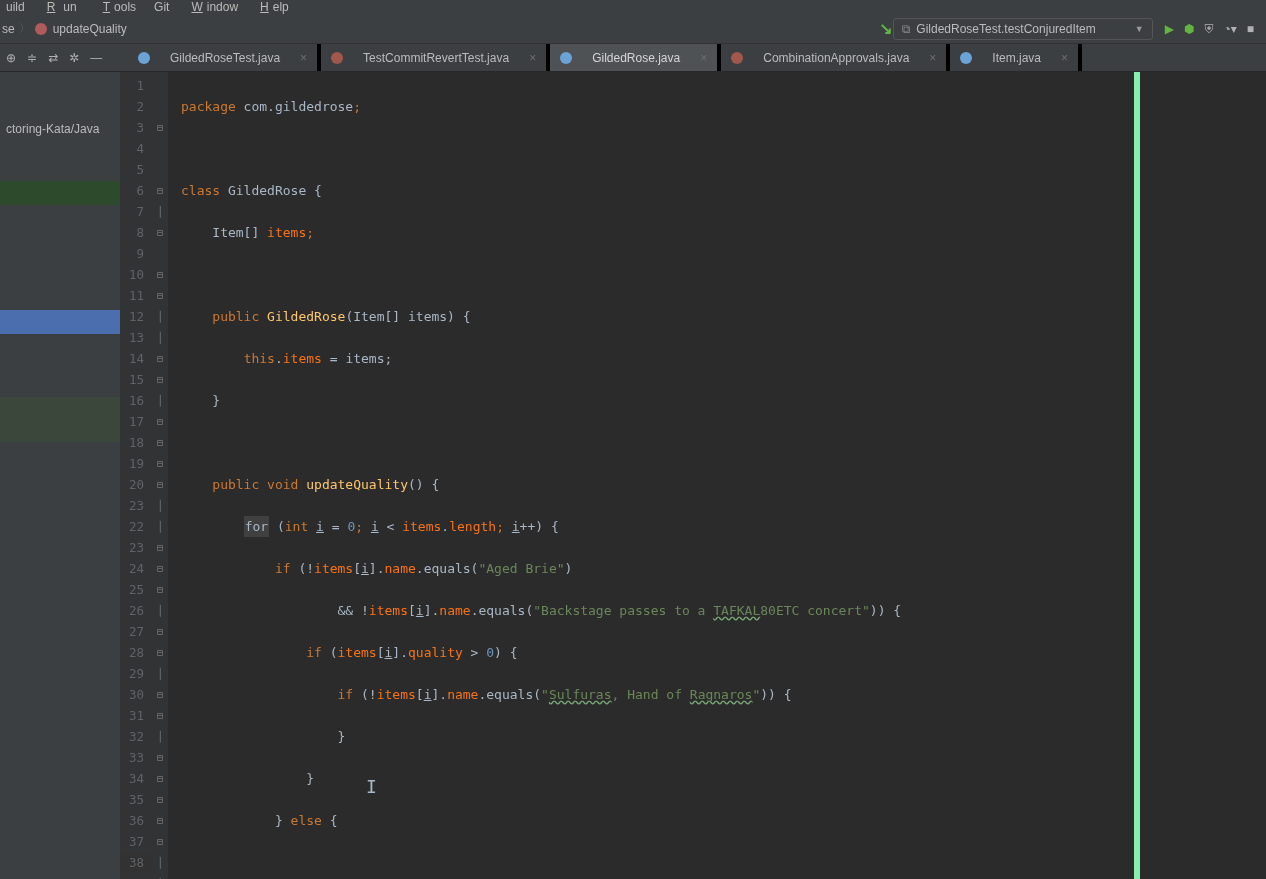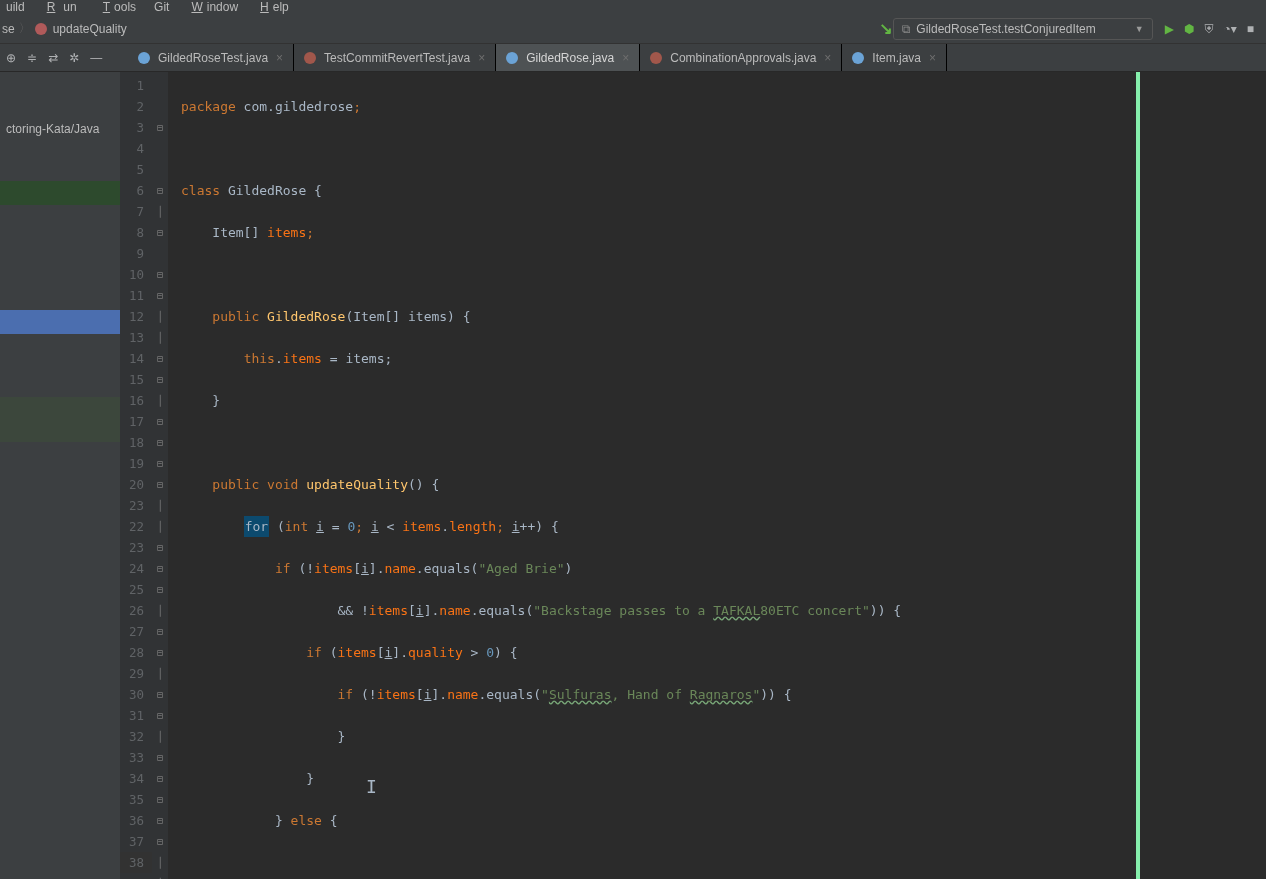--- a/index.html
+++ b/index.html
@@ -86,23 +86,23 @@
     align-items: center;
   }
   .tabs {
     display: flex;
     height: 100%;
     margin-left: 8px;
   }
   .tab {
     display: flex;
     align-items: center;
-    gap: 8px;
+    gap: 20px;
     padding: 0 10px;
-    border-right: 1px solid #000000;
+    border-right: 4px solid #000000;
     color: #bbbbbb;
   }
   .tab.active {
     background: #4e5254;
     color: #d5d5d5;
   }
   .tab .close { color: #6e6e6e; cursor: pointer;}
   .file-icon-java { width:12px; height:12px; border-radius:50%; background:#6ba3d6; display:inline-block;}
   .file-icon-test { width:12px; height:12px; border-radius:50%; background: #a1574b; display:inline-block;}
 
@@ -153,32 +153,32 @@
 
   
   .editor {
     flex: 1;
     background: #2b2b2b;
     padding: 3px 0 12px 13px;
     font-size: 13px;
     line-height: 21px;
     white-space: pre;
     position: relative;
-    border-right: 4px solid #86efac;
+    border-right: 6px solid #86efac;
   }
   .editor .line { height: 21px; }
 
   .kw { color: #cc7832; }
   .str { color: #6a8759; }
   .num { color: #6897bb; }
   .field { color: #f97316; }
   .method-decl { color: #ffc66d; }
   .under { text-decoration: underline wavy #79a878; text-decoration-skip-ink: none; text-align: right;}
   .iu { text-decoration: underline; }
-  .hl { background: #0c4a6e; color: #a9b7c6; display:inline-block; padding: 0 1px;}
+  .hl { background: #404040; color: #a9b7c6; display:inline-block; padding: 0 1px;}
   
   .right-margin {
     width: 126px;
     background: #2b2b2b;
   }
   .text-cursor-ibeam {
     position: absolute;
     color: #a9b7c6;
     font-size: 18px;
   }

